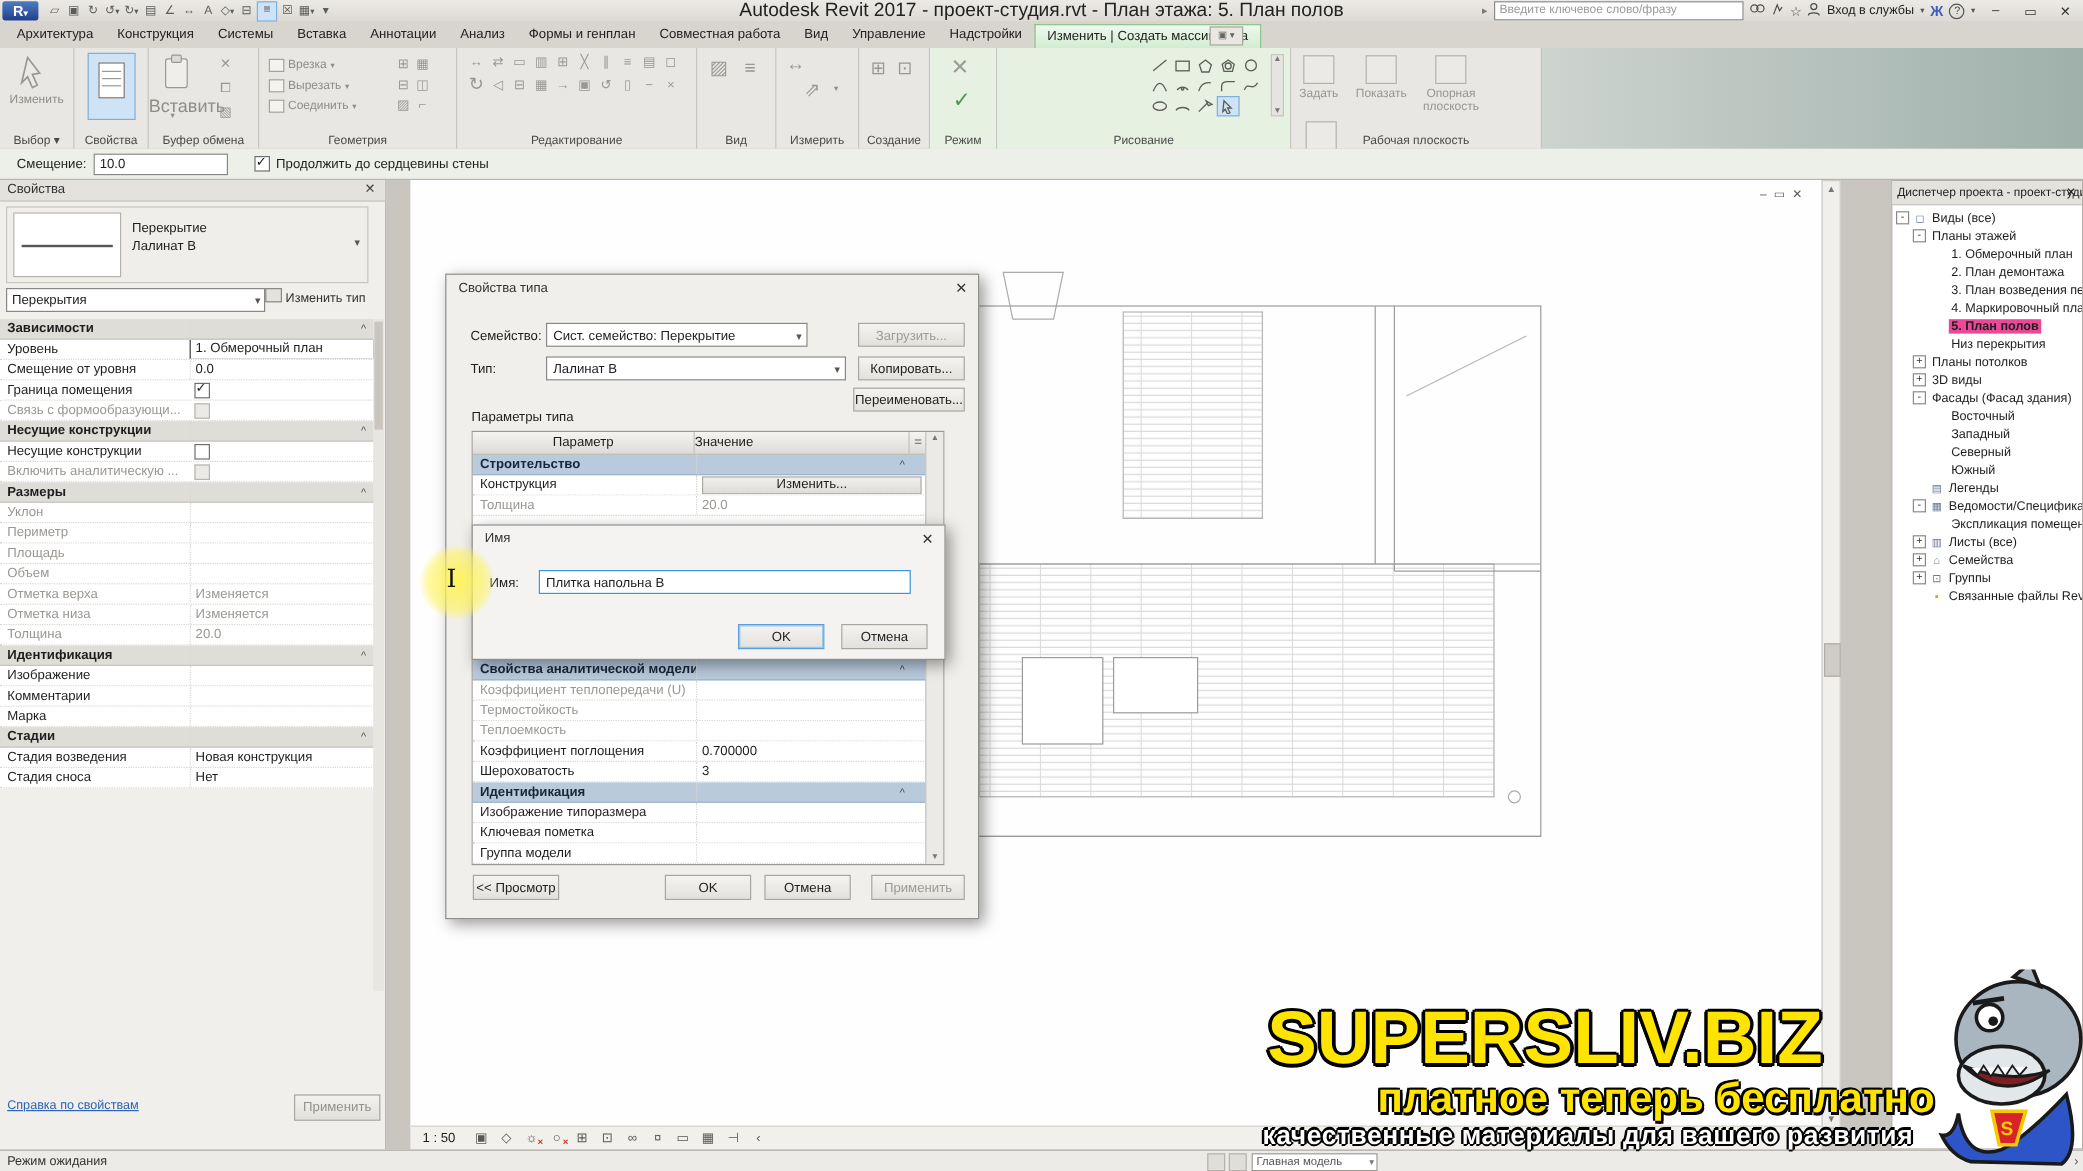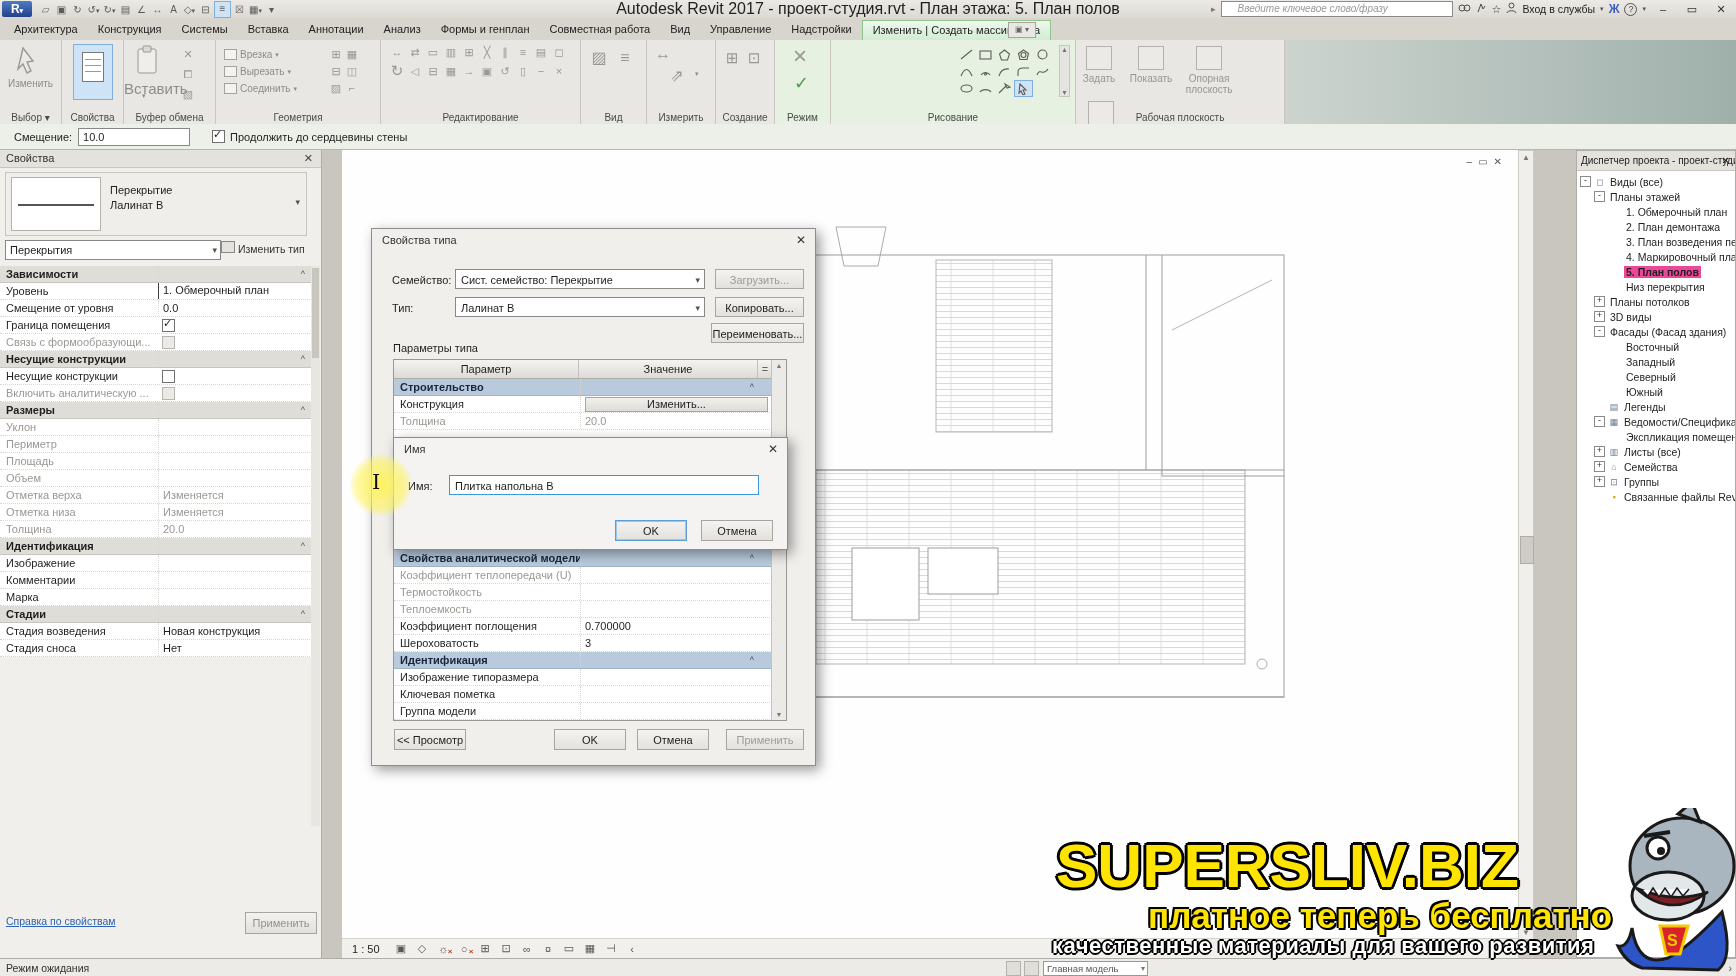--- a/index.html
+++ b/index.html
@@ -11,21 +11,21 @@
   .titlebar{position:absolute;top:0;left:0;width:1736px;height:18px;
     background:linear-gradient(#eceae6,#dddad4);display:flex;align-items:center;z-index:5}
   .rlogo{width:30px;height:16px;margin-left:2px;background:linear-gradient(#4f7cc0,#223f8d);
     color:#fff;font-weight:bold;font-size:12px;text-align:center;line-height:16px;border-radius:2px}
   .qat{display:flex;align-items:center;margin-left:6px;gap:1px}
   .qico{min-width:15px;height:15px;text-align:center;line-height:15px;color:#5c5c5c;font-size:10px}
   .qico.hl{background:#cfe3f6;border:1px solid #7fb0dd;line-height:13px}
   .wtitle{position:absolute;left:0;right:0;text-align:center;line-height:18px;font-size:16px;color:#222;pointer-events:none}
   .icright{margin-left:auto;display:flex;align-items:center;gap:5px;padding-right:3px;z-index:2}
   .searchbox{width:198px;height:14px;background:#fff;border:1px solid #8a8a8a;
-    font-style:italic;color:#9a9a9a;font-size:10px;line-height:14px;padding:0 16px;overflow:hidden;white-space:nowrap}
+    color:#9a9a9a;font-size:10px;line-height:14px;padding:0 4px;overflow:hidden;white-space:nowrap}
   .tico{color:#4a4a4a;font-size:11px}
   .xlogo{color:#3f5fc0;font-weight:bold;font-size:12px}
   .winbtn{width:24px;text-align:center;color:#333;font-size:11px}
 
   
   .tabs{position:absolute;top:18px;left:0;width:1736px;height:22px;background:#d8d5cf;
     display:flex;align-items:flex-end;padding-left:4px;box-sizing:border-box}
   .rtab{padding:0 10px;line-height:21px;font-size:11px;color:#222;white-space:nowrap}
   .rtab.contextual{background:linear-gradient(#eef8ee,#d2ecd2);border:1px solid #8fc48f;border-bottom:none;line-height:19px}
   .modpanel{margin-left:14px;margin-bottom:3px;width:26px;height:14px;border:1px solid #a8a5a0;
@@ -132,21 +132,21 @@
   .dtitle{height:22px;line-height:22px;padding-left:10px;color:#333;position:relative}
   .dtitle .x{position:absolute;right:9px;top:0;color:#333;font-size:12px}
   .combo{position:absolute;background:#fff;border:1px solid #8a8886;height:20px;line-height:20px;padding:0 5px;box-sizing:border-box;white-space:nowrap;overflow:hidden}
   .combo .cv{position:absolute;right:4px;top:0;color:#555;font-size:9px}
   .btn{position:absolute;background:linear-gradient(#f4f3f1,#e3e1dc);border:1px solid #a8a5a1;text-align:center;color:#222;box-sizing:border-box}
   .btn.dis{color:#9e9b96}
   .btn.foc{border:1px solid #5e9ed6;box-shadow:inset 0 0 0 1px #9cc6ea}
   .ttable{position:absolute;left:21px;top:130px;width:394px;border:1px solid #9a9894;background:#fff;box-sizing:border-box}
   .thead{display:flex;height:18px;background:linear-gradient(#f5f4f2,#dddbd6);border-bottom:1px solid #b0ada8;font-size:11px}
   .thead .c1{width:184px;text-align:center;line-height:18px;border-right:1px solid #c5c2bd}
-  .thead .c2{flex:1;text-align:center;line-height:18px;border-right:1px solid #c5c2bd}
+  .thead .c2{flex:1;line-height:18px;border-right:1px solid #c5c2bd}
   .thead .c3{width:14px;text-align:center;line-height:18px;color:#666}
   .trow{display:flex;height:16px;border-bottom:1px dotted #d8d6d1;align-items:center;background:#fff;overflow:hidden}
   .trow .plab{width:180px}
   .trow.kind-section{background:#b9cadd;font-weight:bold;color:#17263d;border-bottom:1px solid #9fb3cb;position:relative}
   .trow.kind-section::after{content:"^";position:absolute;right:18px;top:3px;font-size:9px;color:#3c4c63;font-weight:normal}
   .trow.state-disabled{color:#9b9893}
   .trow.button .pval{padding:0}
   .trow.button .pval span{display:block;margin:1px 4px;height:13px;line-height:13px;text-align:center;
     background:linear-gradient(#f1f0ee,#deDCd7);border:1px solid #a8a5a1}
   .tspacer{height:120px;background:#fff}
@@ -844,21 +844,21 @@
         </div>
       </div>
   </div>
 
   <div class="dlg" style="left:371px;top:228px;width:443px;height:536px;z-index:20">
     <div class="dtitle">
       <span>Свойства типа</span>
       <span class="x">✕</span>
     </div>
     <span class="abs" style="left:20px;top:45px">Семейство:</span>
-    <div class="combo" style="left:83px;top:40px;width:250px">
+    <div class="combo" style="left:83px;top:40px;width:218px">
       <span>Сист. семейство: Перекрытие</span><span class="cv">▾</span>
     </div>
     <div class="btn dis" style="left:343px;top:40px;width:89px;height:20px;line-height:20px">Загрузить...</div>
     <span class="abs" style="left:20px;top:73px">Тип:</span>
     <div class="combo" style="left:83px;top:68px;width:250px">
       <span>Лалинат В</span><span class="cv">▾</span>
     </div>
     <div class="btn" style="left:343px;top:68px;width:89px;height:20px;line-height:20px">Копировать...</div>
     <div class="btn" style="left:339px;top:94px;width:93px;height:20px;line-height:20px">Переименовать...</div>
     <span class="abs" style="left:21px;top:113px">Параметры типа</span>

